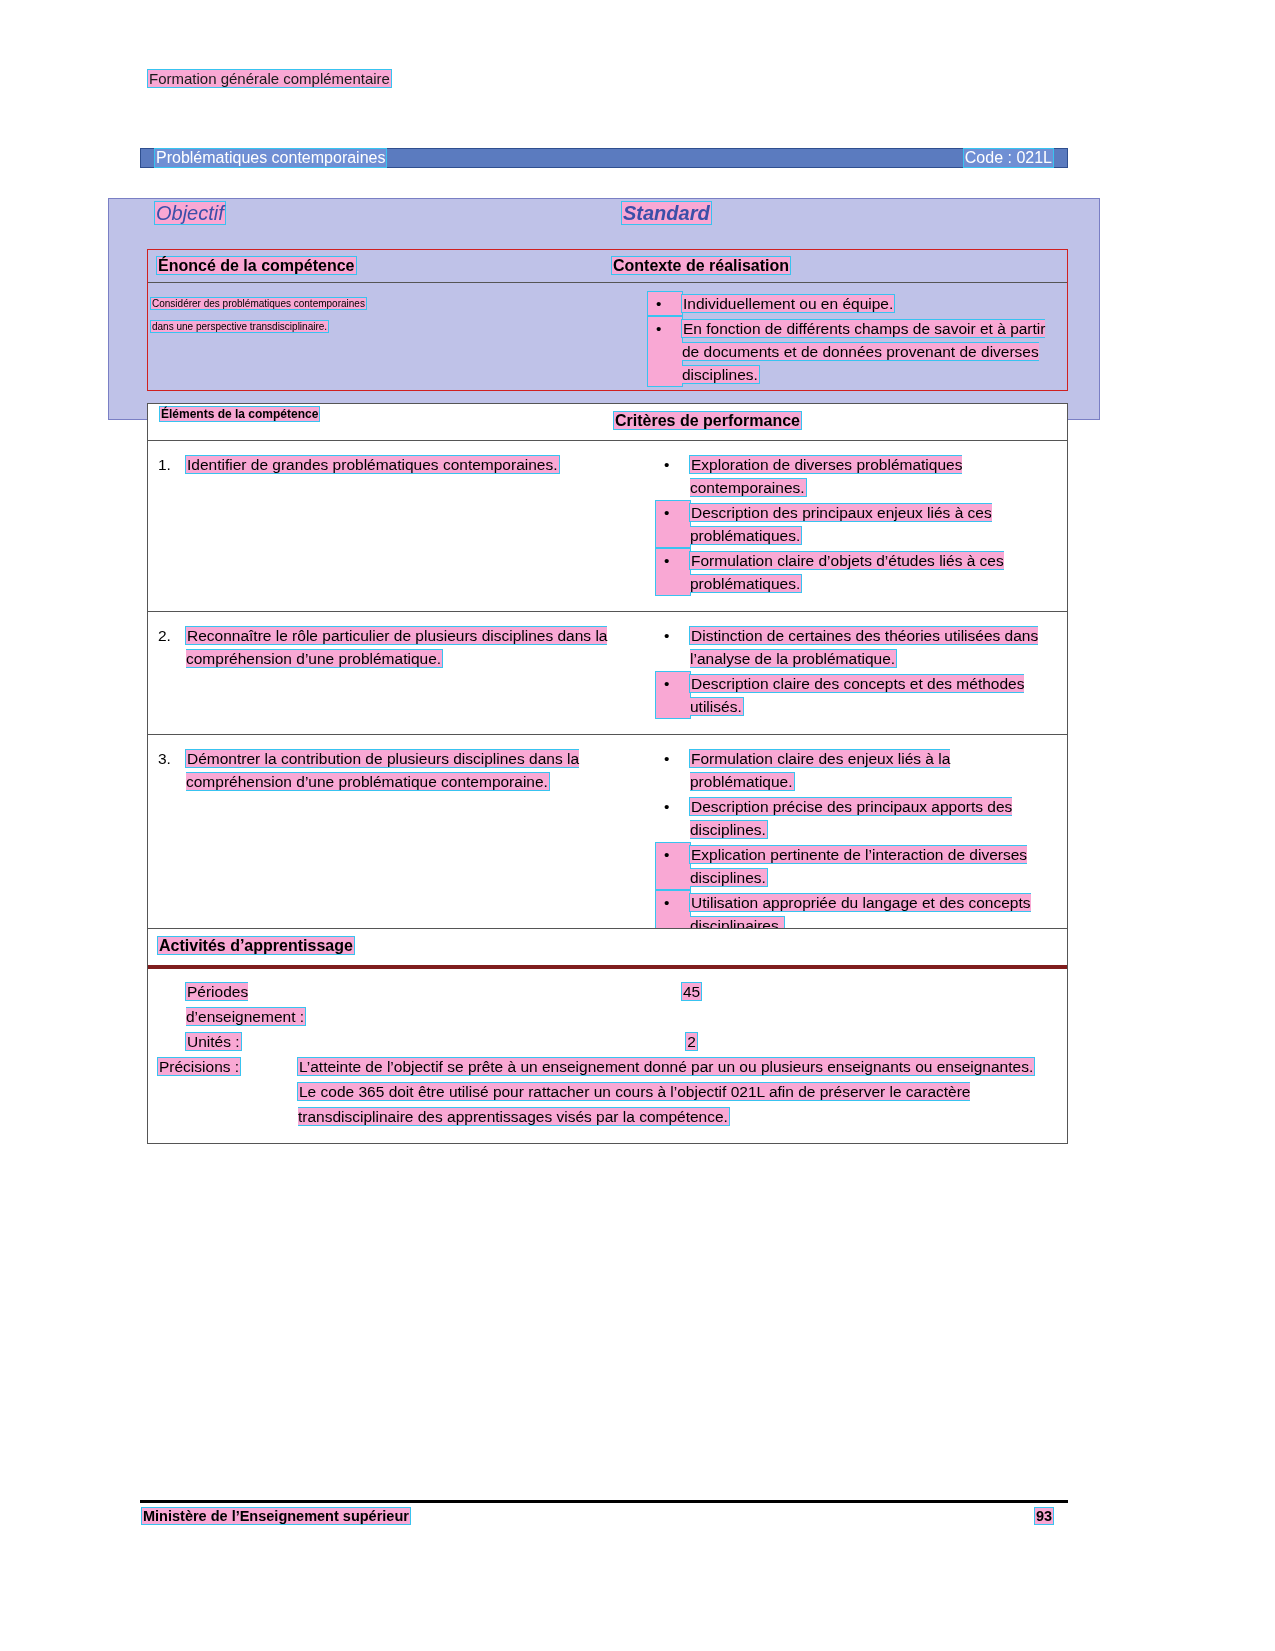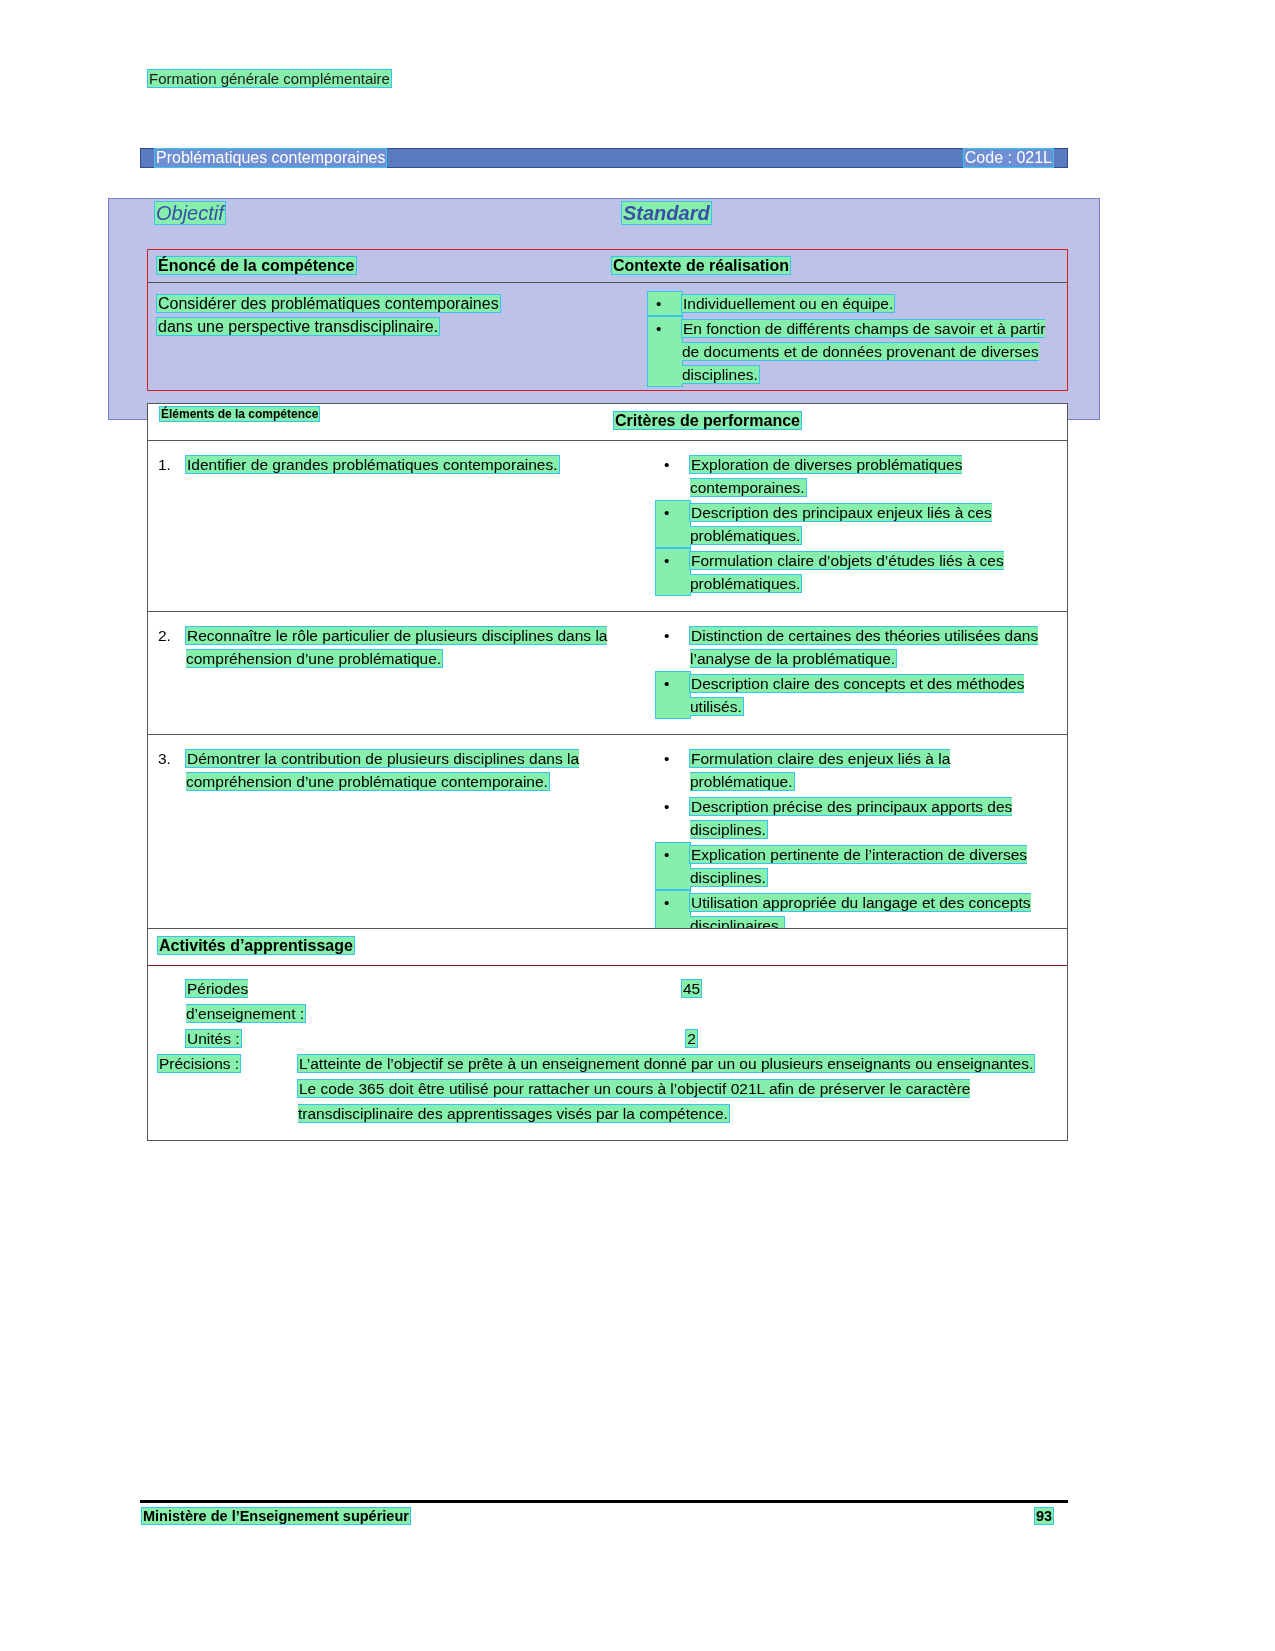--- a/index.html
+++ b/index.html
@@ -18,21 +18,21 @@
 
   .page {
     position: absolute;
     left: 0; top: 0;
     width: 1275px;
     height: 1651px;
   }
 
   
   .sel {
-    background: #86efac;
+    background: #f9a8d4;
     box-shadow: 0 0 0 1px #38c3f0;
     display: inline;
     padding: 0 1px;
   }
 
   
   .doc-header {
     position: absolute;
     left: 148px;
     top: 70px;
@@ -117,24 +117,24 @@
   .comp-head-rule {
     position: absolute;
     left: 148px;
     top: 282px;
     width: 919px;
     height: 1px;
     background: #555;
   }
   .comp-left-text {
     position: absolute;
-    left: 157px;
+    left: 151px;
     top: 292px;
     width: 450px;
-    font-size: 16px;
+    font-size: 10px;
     line-height: 23px;
   }
   .comp-right-list {
     position: absolute;
     left: 648px;
     top: 292px;
     width: 415px;
     font-size: 15.5px;
     line-height: 23px;
   }
@@ -209,21 +209,21 @@
     position: absolute;
     left: 147px;
     top: 928px;
     width: 921px;
     border: 1px solid #555;
     box-sizing: border-box;
     background: #ffffff;
   }
   .act-head {
     height: 36px;
-    border-bottom: 1px solid #7f1d1d;
+    border-bottom: 4px solid #7f1d1d;
     position: relative;
   }
   .act-head .t {
     position: absolute; left: 10px; top: 8px;
     font-size: 16px; font-weight: bold;
   }
   .act-body {
     padding: 10px 10px 14px 10px;
     font-size: 15.5px;
     line-height: 25px;

